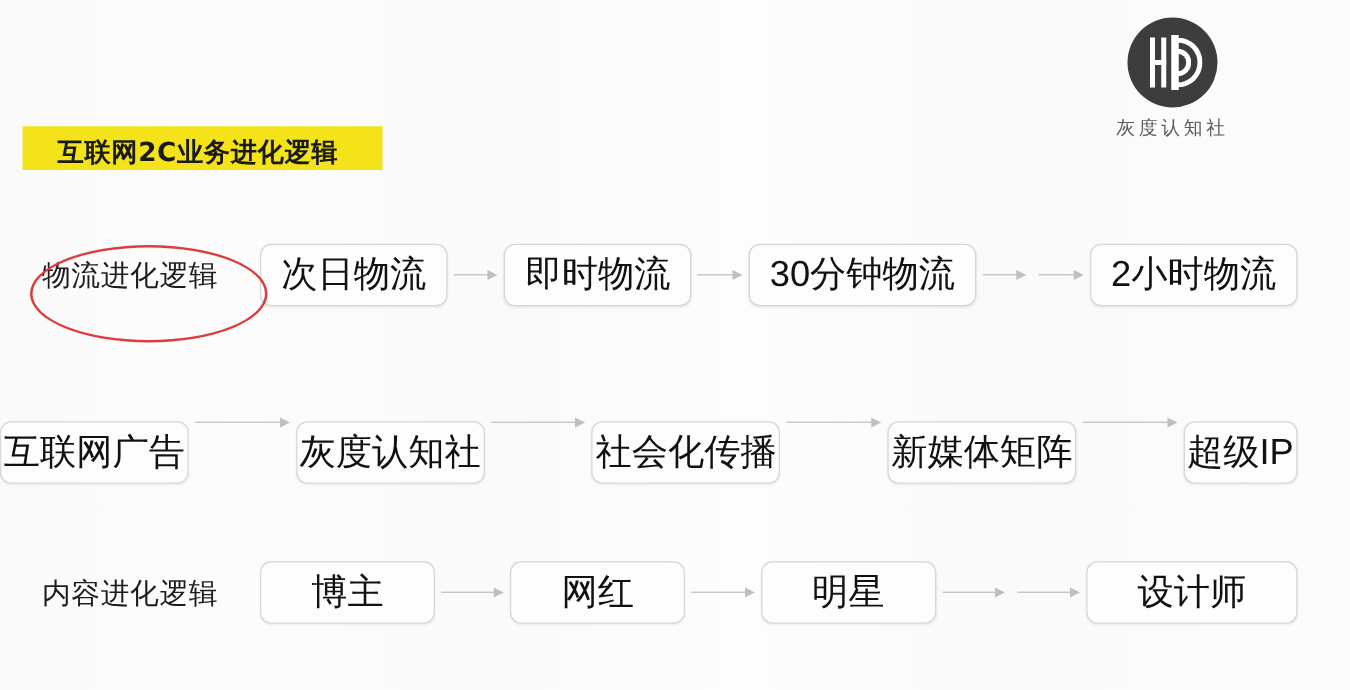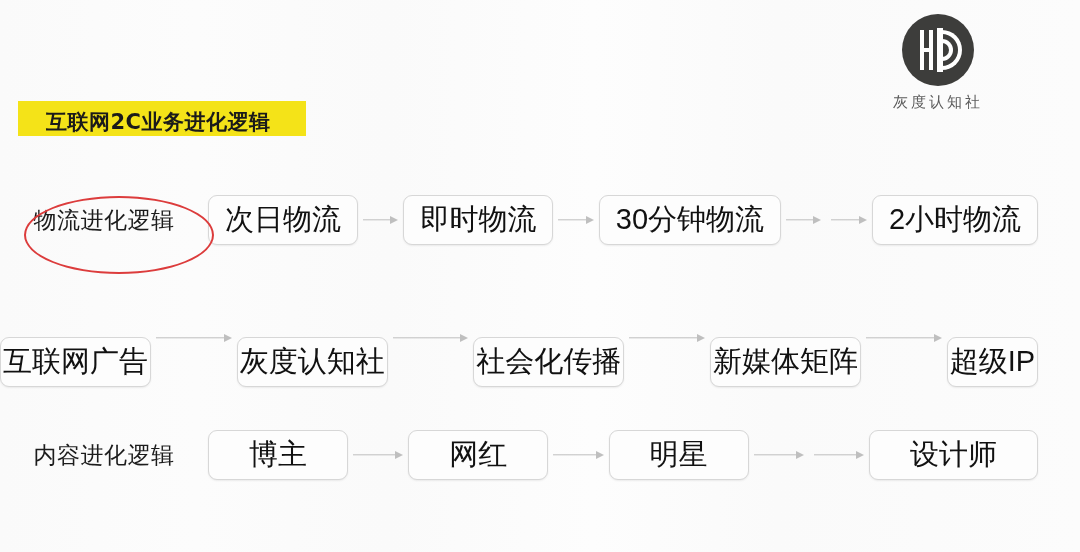--- a/index.html
+++ b/index.html
@@ -98,21 +98,21 @@
   .row {
     position: absolute;
     left: 0;
     width: 1080px;
     height: 60px;
     display: flex;
     align-items: center;
   }
   .row-logistics { top: 190px; }
   .row-social    { top: 308px; }
-  .row-content   { top: 425px; }
+  .row-content   { top: 444px; }
 
   .row-label {
     position: relative;
     width: 208px;
     min-width: 208px;
     text-align: center;
     font-size: 23px;
     color: #1c1c1c;
     font-family: "DejaVu Sans", sans-serif;
     letter-spacing: 0.5px;

